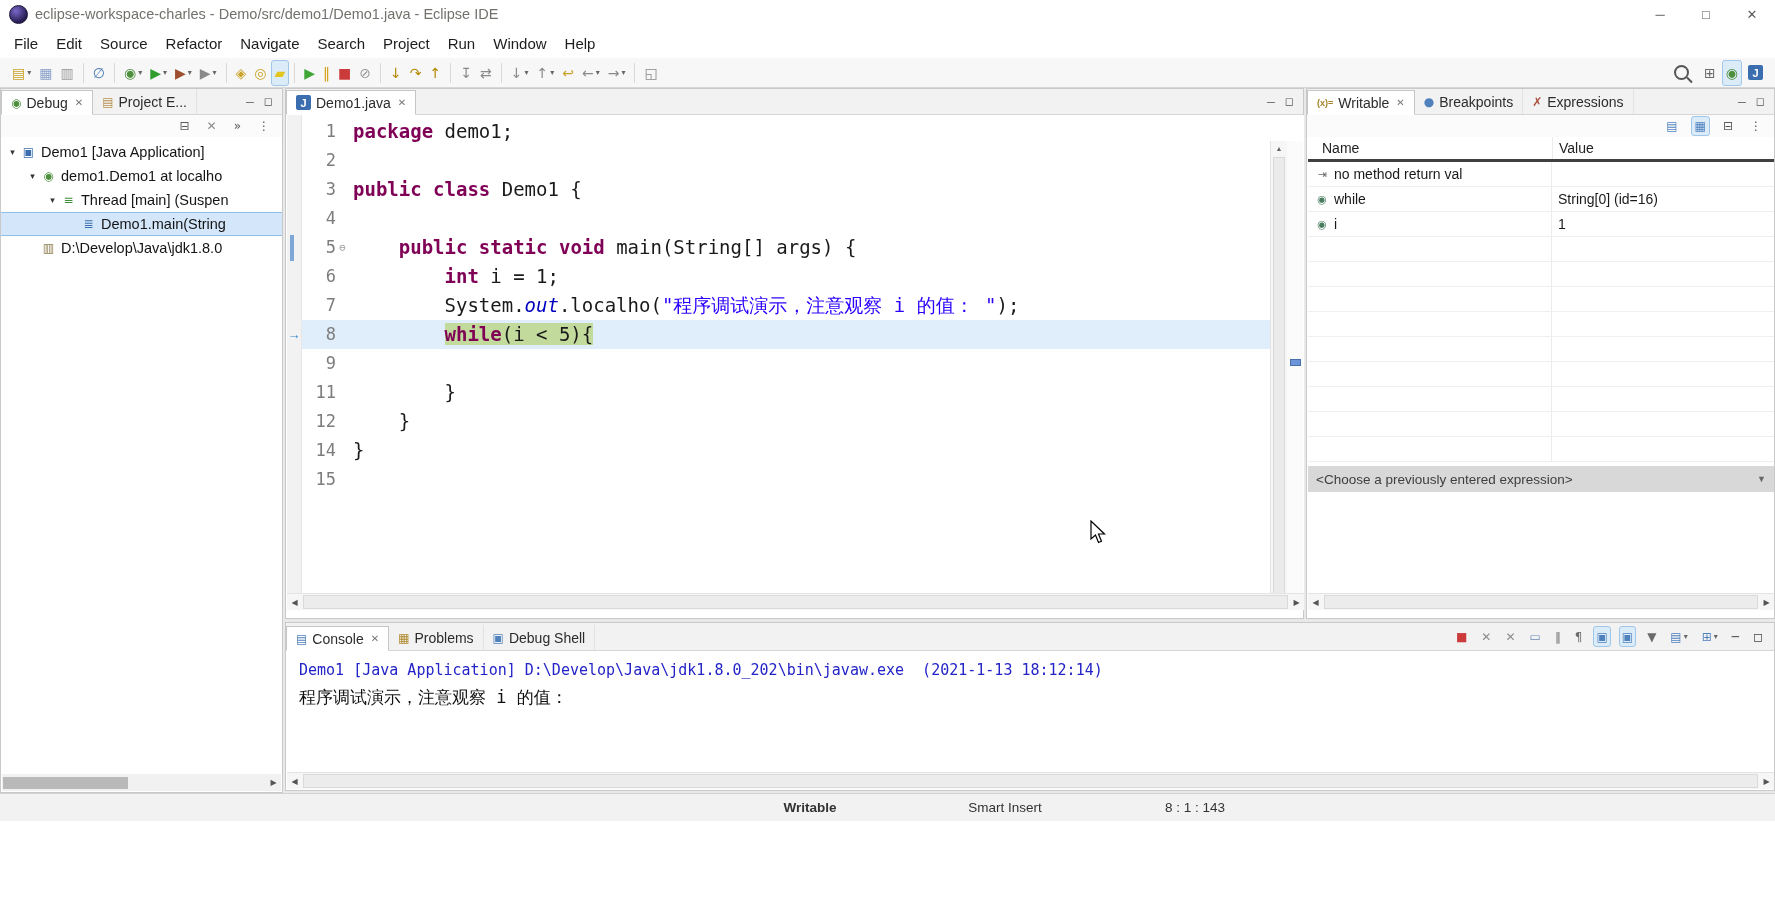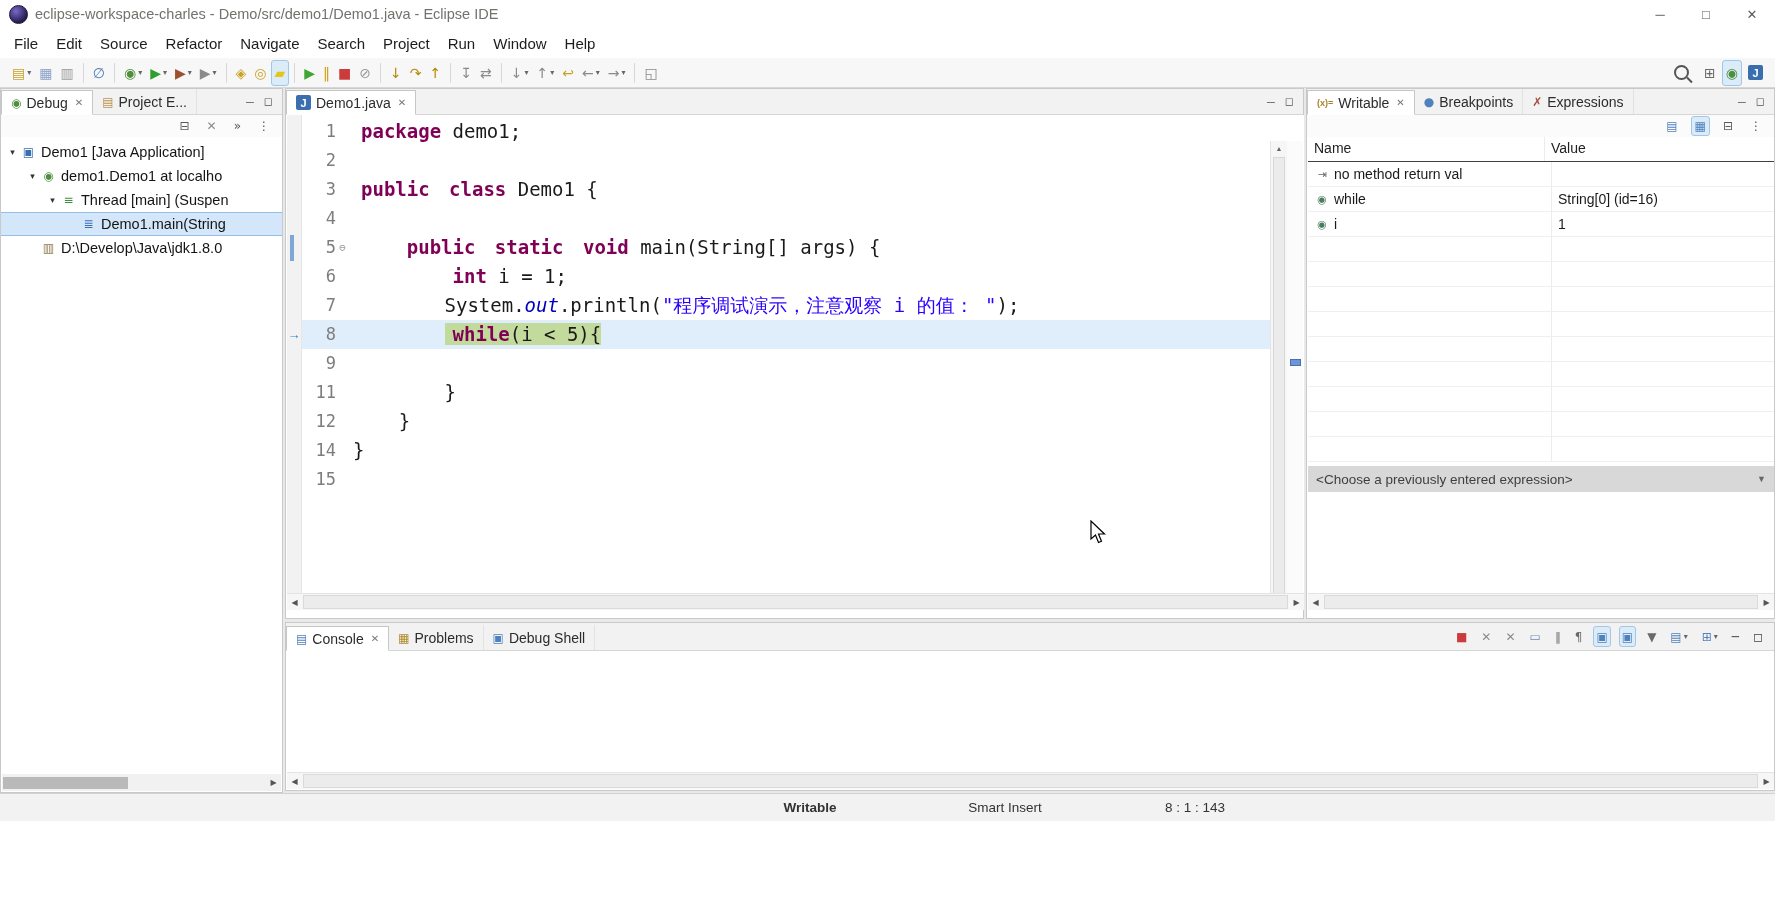--- a/index.html
+++ b/index.html
@@ -65,37 +65,37 @@
   #editor-body{position:absolute;left:1px;top:26px;width:1017px;height:478px;background:#fff;overflow:hidden;}
   .annotation-ruler{position:absolute;left:0;top:0;width:14px;height:100%;background:#f2f2f2;border-right:1px solid #e6e6e6;}
   .range-ind{position:absolute;left:3px;top:120px;width:4px;height:26px;background:#7ea7d8;}
   .ip-arrow{position:absolute;left:0;top:205px;width:14px;text-align:center;color:#2f86c8;font-size:13px;line-height:29px;font-weight:bold;}
   #code-lines{position:absolute;left:15px;top:2px;right:34px;}
   .code-row{display:flex;height:29px;font-family:"DejaVu Sans Mono","Liberation Mono",monospace;
             font-size:19px;line-height:29px;white-space:pre;}
   .ln{width:34px;text-align:right;color:#7d7d7d;flex:none;font-size:17px;}
   .fold-col{width:13px;flex:none;text-align:center;color:#9a9a9a;font-size:11px;line-height:29px;}
   .code-text{padding-left:4px;}
-  .kw{color:#7f0055;font-weight:bold;margin-left:8px;}
+  .kw{color:#7f0055;font-weight:bold;}
   .str{color:#2a00ff;}
   .fld{color:#0000c0;font-style:italic;}
   .code-row.current{background:#e0edfb;}
   .stmt{background:#c2da9c;}
   #editor-vscroll{position:absolute;left:983px;top:26px;width:17px;height:478px;background:#f6f6f6;border-left:1px solid #e4e4e4;box-sizing:border-box;}
   .vs-arrow{height:15px;display:flex;align-items:center;justify-content:center;font-size:7px;color:#666;}
   .vs-thumb{position:absolute;left:2px;right:2px;top:16px;bottom:16px;background:#ebebeb;border:1px solid #d8d8d8;}
   #overview-ruler{position:absolute;left:1000px;top:26px;width:16px;height:478px;background:#fbfbfb;}
   .ov-marker{position:absolute;left:3px;top:218px;width:9px;height:5px;background:#6b95d6;border:1px solid #4a6faf;}
   .hscroll{position:absolute;height:17px;background:#f6f6f6;border-top:1px solid #e4e4e4;display:flex;align-items:center;box-sizing:border-box;}
   #editor-hscroll{left:1px;top:504px;width:1017px;}
   .hs-thumb{flex:1;height:12px;background:#ececec;border:1px solid #dadada;margin:0 1px;}
 
   
   #right-panel{left:1306px;top:88px;width:469px;height:531px;}
-  #grid-header{position:absolute;left:1px;top:48px;width:466px;height:25px;display:flex;border-bottom:1px solid #404040;font-size:14px;color:#222;box-sizing:border-box;}
+  #grid-header{position:absolute;left:1px;top:48px;width:466px;height:25px;display:flex;border-bottom:3px solid #404040;font-size:14px;color:#222;box-sizing:border-box;padding-left:8px;}
   .gh-cell{padding:3px 6px;box-sizing:border-box;}
   .col-name{width:237px;border-right:1px solid #ececec;flex:none;}
   .col-value{flex:1;}
   #grid-rows{position:absolute;left:1px;top:73px;width:466px;}
   .grid-row{display:flex;height:25px;border-bottom:1px solid #efefef;font-size:14px;align-items:center;box-sizing:border-box;}
   .grid-row .col-name{display:flex;align-items:center;height:100%;overflow:hidden;white-space:nowrap;padding:0 0 0 6px;}
   .grid-row .col-value{padding-left:6px;white-space:nowrap;overflow:hidden;}
   .var-icon{width:16px;font-size:11px;text-align:center;margin-right:4px;flex:none;font-family:"DejaVu Sans",sans-serif;}
   #expr-bar{position:absolute;left:1px;top:377px;width:466px;height:26px;background:#d8d8d8;color:#3e3e3e;
             font-size:13.5px;display:flex;align-items:center;padding:0 8px;box-sizing:border-box;}
@@ -344,21 +344,21 @@
     <div class="annotation-ruler"></div>
     <div class="range-ind"></div>
     <div class="ip-arrow">→</div>
     <div id="code-lines">
         <div class="code-row"><span class="ln">1</span><span class="fold-col"></span><span class="code-text"><span class="kw">package</span><span class="pl"> demo1;</span></span></div>
         <div class="code-row"><span class="ln">2</span><span class="fold-col"></span><span class="code-text"></span></div>
         <div class="code-row"><span class="ln">3</span><span class="fold-col"></span><span class="code-text"><span class="kw">public</span><span class="pl"> </span><span class="kw">class</span><span class="pl"> Demo1 {</span></span></div>
         <div class="code-row"><span class="ln">4</span><span class="fold-col"></span><span class="code-text"></span></div>
         <div class="code-row"><span class="ln">5</span><span class="fold-col">⊖</span><span class="code-text"><span class="pl">    </span><span class="kw">public</span><span class="pl"> </span><span class="kw">static</span><span class="pl"> </span><span class="kw">void</span><span class="pl"> main(String[] args) {</span></span></div>
         <div class="code-row"><span class="ln">6</span><span class="fold-col"></span><span class="code-text"><span class="pl">        </span><span class="kw">int</span><span class="pl"> i = 1;</span></span></div>
-        <div class="code-row"><span class="ln">7</span><span class="fold-col"></span><span class="code-text"><span class="pl">        System.</span><span class="fld">out</span><span class="pl">.println(</span><span class="str">"程序调试演示，注意观察 i 的值： "</span><span class="pl">);</span></span></div>
+        <div class="code-row"><span class="ln">7</span><span class="fold-col"></span><span class="code-text"><span class="pl">        System.</span><span class="fld">out</span><span class="pl">.localho(</span><span class="str">"程序调试演示，注意观察 i 的值： "</span><span class="pl">);</span></span></div>
         <div class="code-row current"><span class="ln">8</span><span class="fold-col"></span><span class="code-text"><span class="pl">        </span><span class="stmt"><span class="kw">while</span><span class="pl">(i &lt; 5){</span></span></span></div>
         <div class="code-row"><span class="ln">9</span><span class="fold-col"></span></div>
         <div class="code-row"><span class="ln">11</span><span class="fold-col"></span><span class="code-text"><span class="pl">        }</span></span></div>
         <div class="code-row"><span class="ln">12</span><span class="fold-col"></span><span class="code-text"><span class="pl">    }</span></span></div>
         <div class="code-row"><span class="ln">14</span><span class="fold-col"></span><span class="code-text"><span class="pl">}</span></span></div>
         <div class="code-row"><span class="ln">15</span><span class="fold-col"></span><span class="code-text"></span></div>
       </div>
     <div id="editor-vscroll">
       <div class="vs-arrow">▲</div>
       <div class="vs-thumb"></div>
@@ -535,20 +535,24 @@
           <span class="tb-dd">▾</span>
         </div>
         <div class="tb-btn">
           <span class="tb-glyph" style="color: rgb(68, 68, 68);">─</span>
         </div>
         <div class="tb-btn">
           <span class="tb-glyph" style="color: rgb(68, 68, 68);">◻</span>
         </div>
       </div>
     </div>
+  <div id="console-body">
+    <div class="console-header">Demo1 [Java Application] D:\Develop\Java\jdk1.8.0_202\bin\javaw.exe  (2021-1-13 18:12:14)</div>
+    <div class="console-output">程序调试演示，注意观察 i 的值：</div>
+  </div>
   <div class="hscroll" id="console-hscroll">
     <div class="sb-arrow">◀</div>
     <div class="hs-thumb"></div>
     <div class="sb-arrow">▶</div>
   </div>
 </div>
 
 <div class="abs" id="statusbar">
   <span class="status-cell" id="status-writable">Writable</span>
   <span class="status-cell" id="status-insert">Smart Insert</span>

